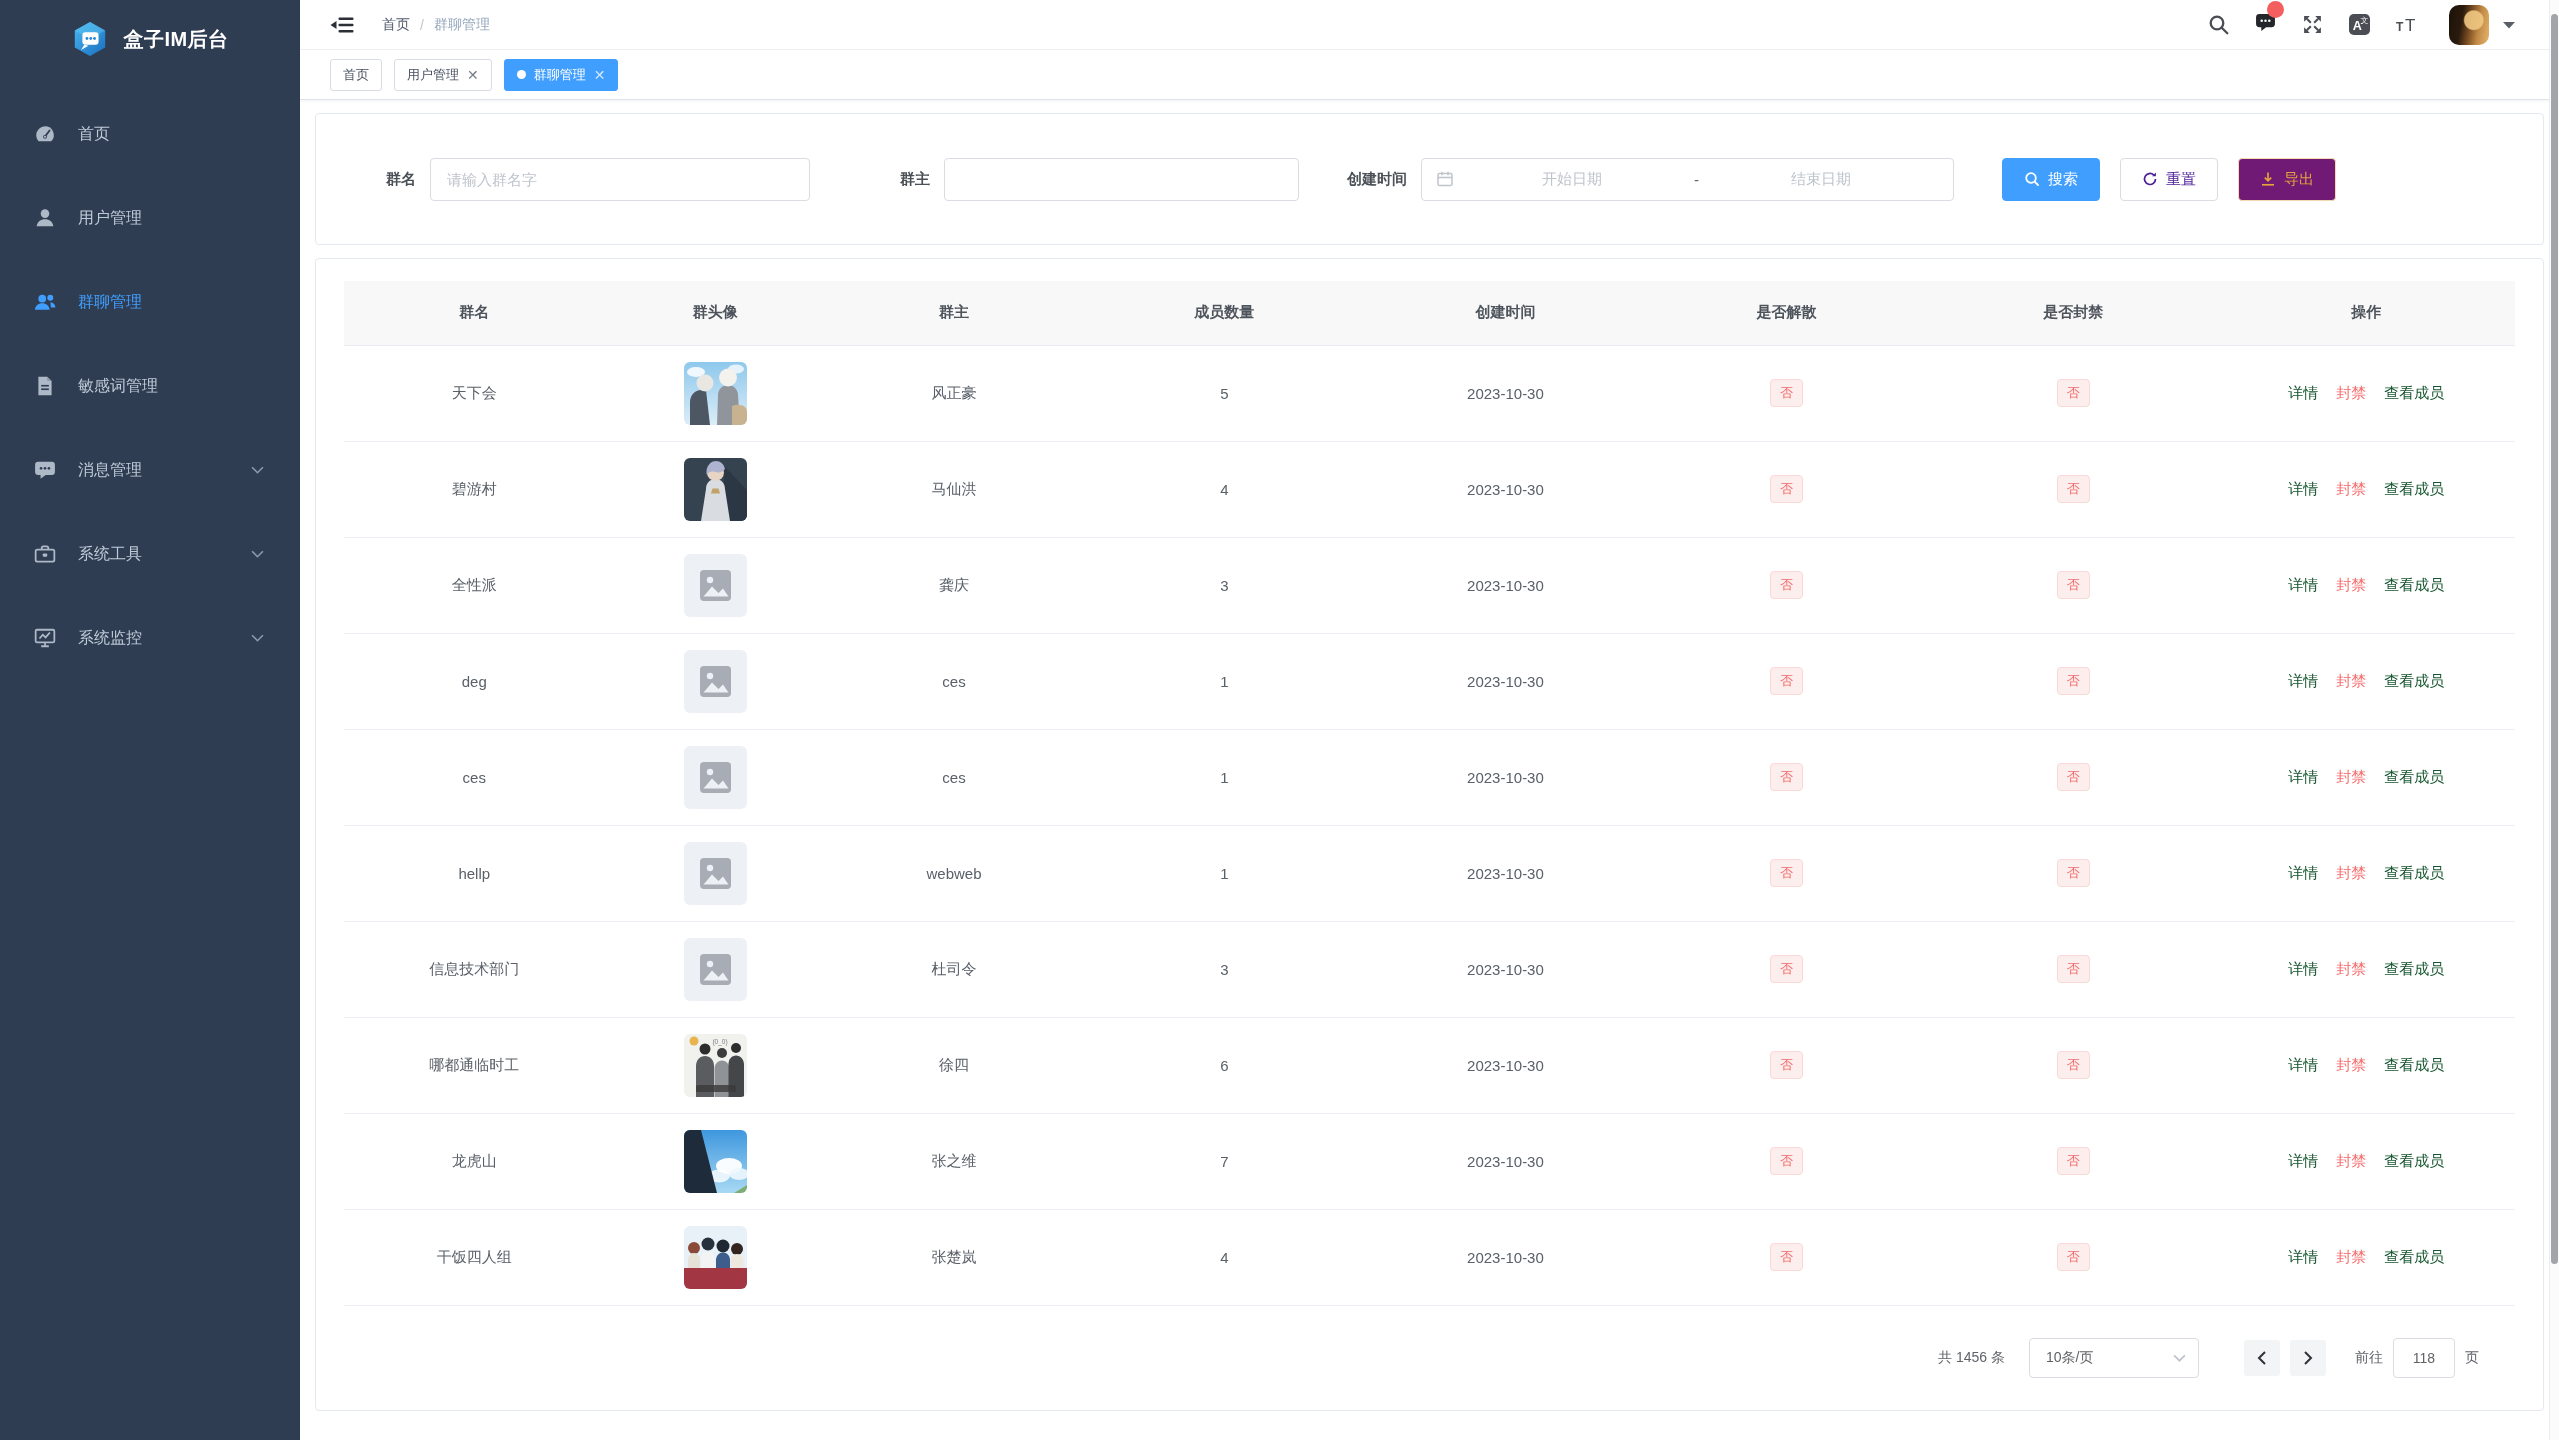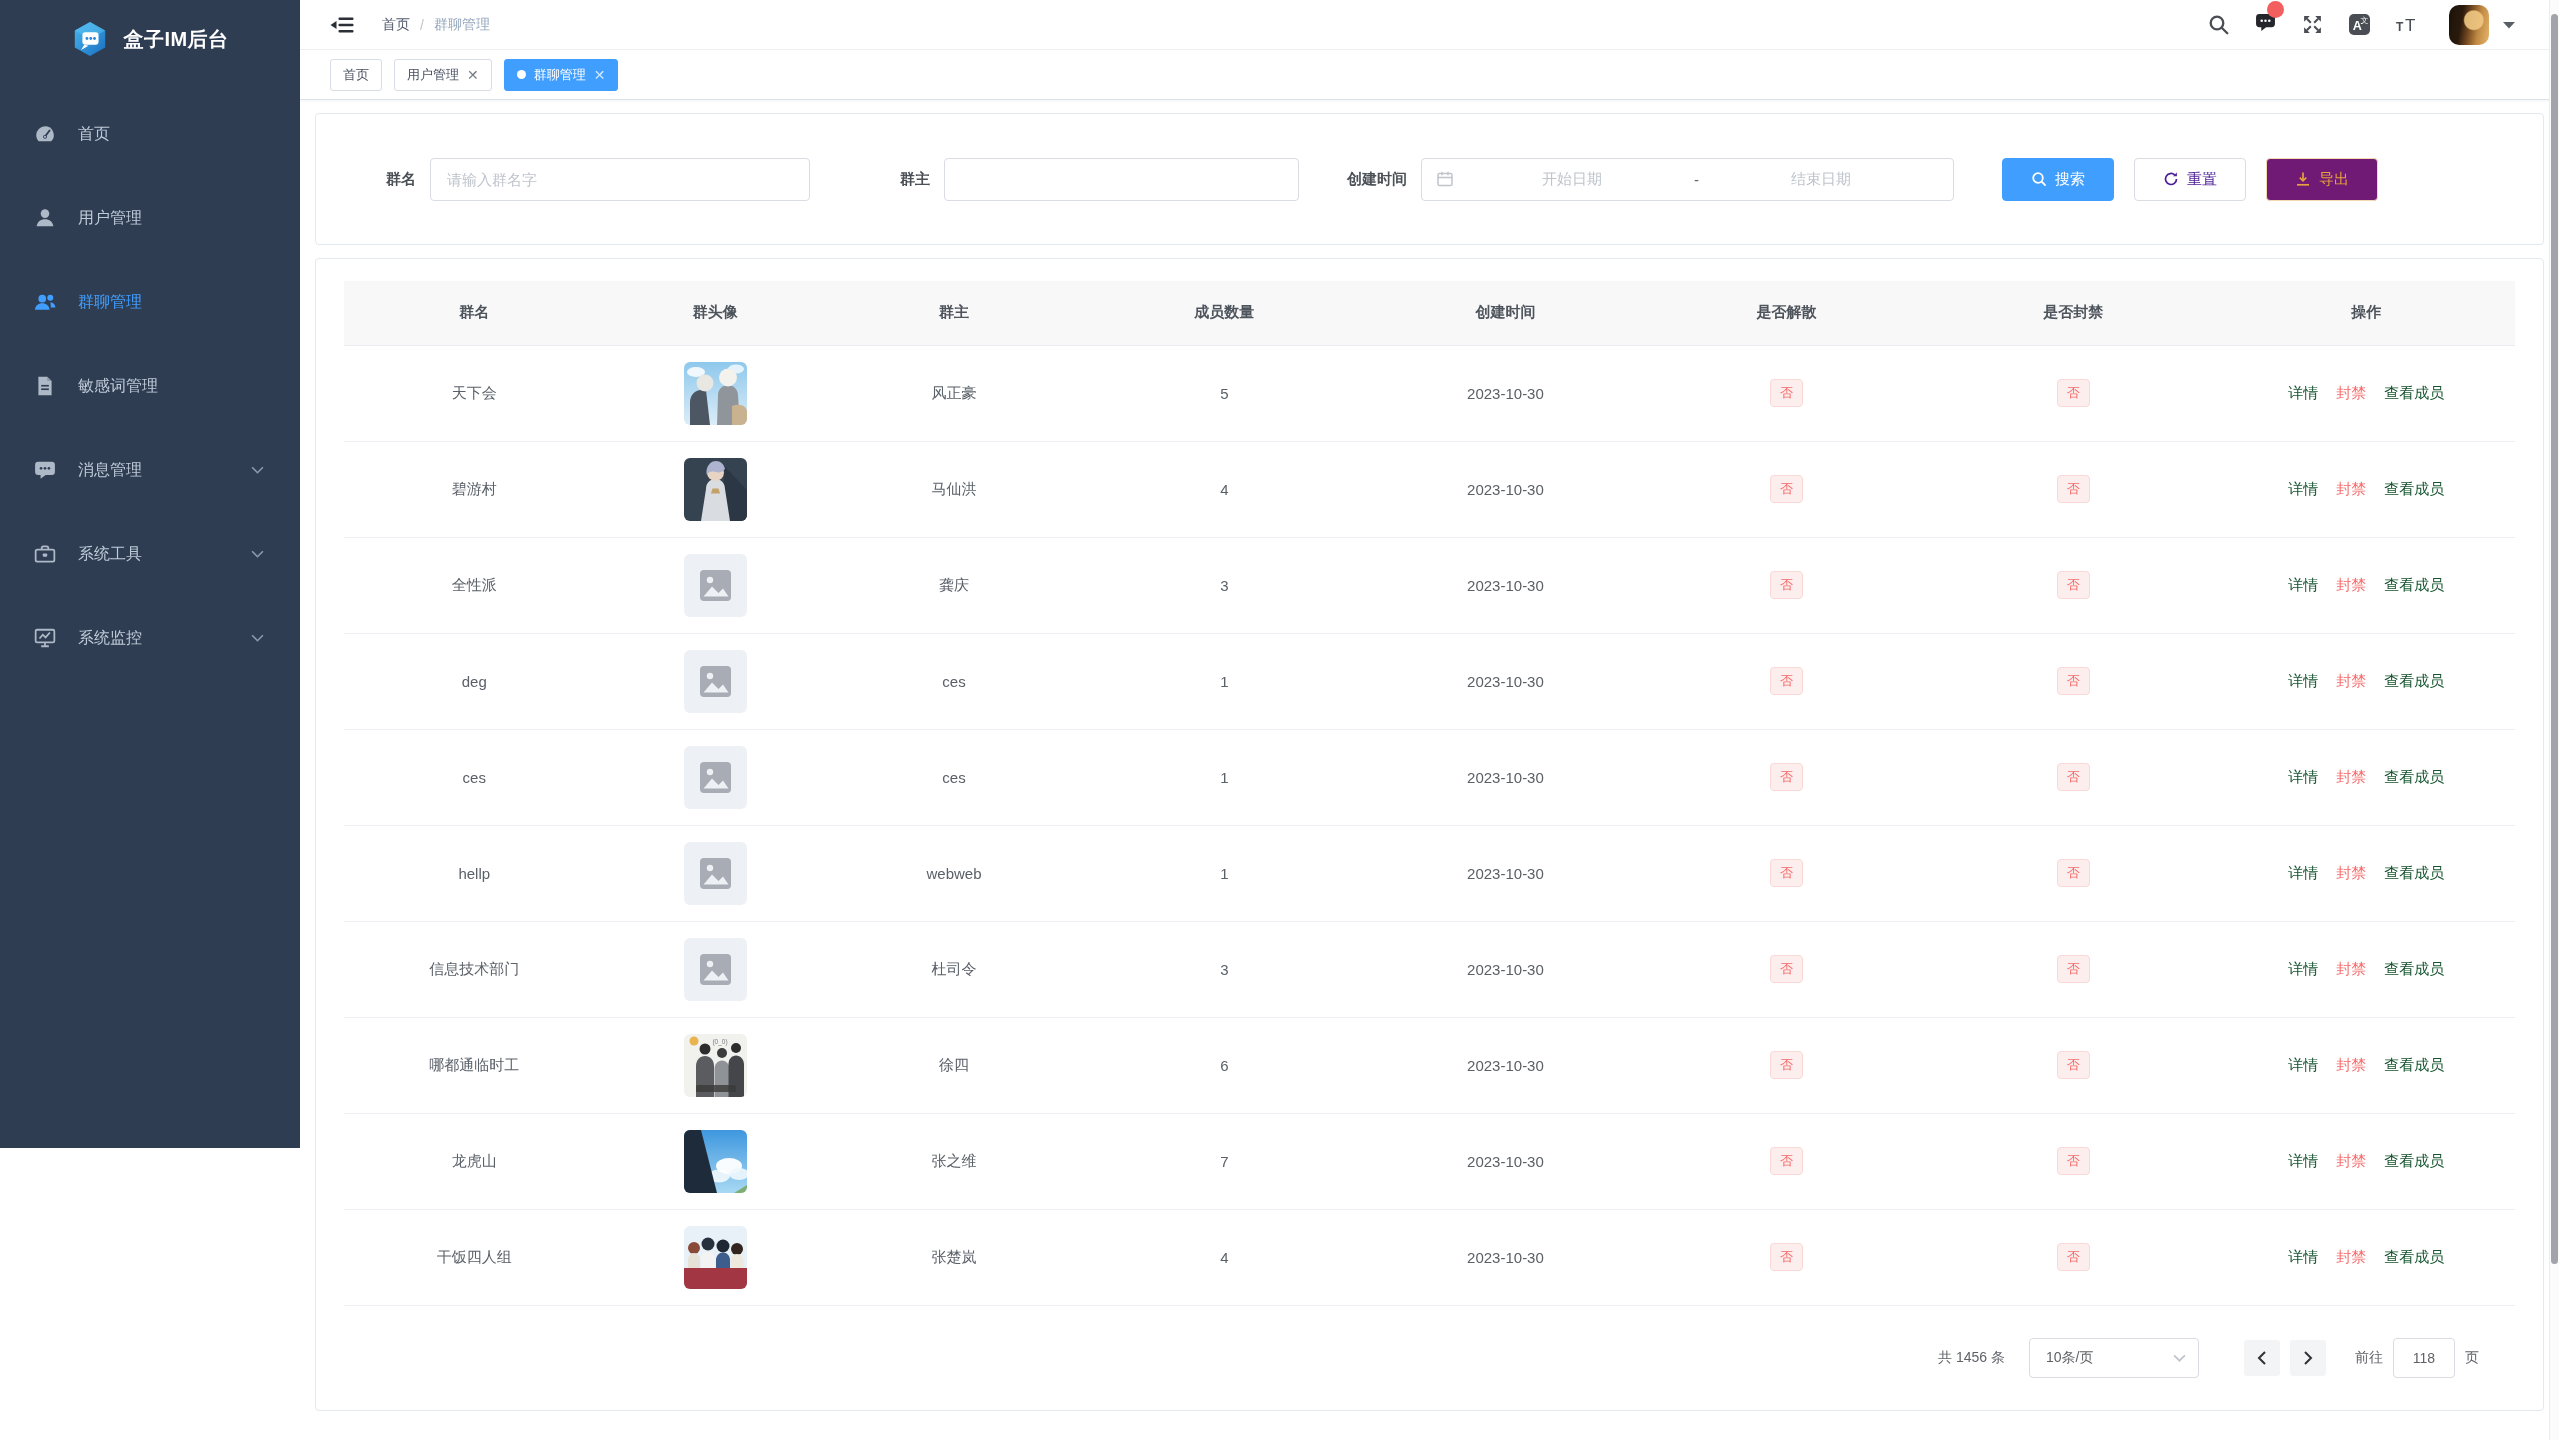--- a/index.html
+++ b/index.html
@@ -1,21 +1,21 @@
 <!DOCTYPE html>
 <html><head>
 <meta charset="utf-8">
 <style>
   * { box-sizing: border-box; margin: 0; padding: 0; }
   html,body { width:2559px; height:1440px; overflow:hidden; background:#fff;
     font-family:"Liberation Sans","DejaVu Sans",sans-serif; }
   .app { display:flex; width:2559px; height:1440px; position:relative; }
 
   
-  .sidebar { width:300px; height:1148px; background:#2f3d52; flex:none; }
+  .sidebar { width:300px; height:1440px; background:#2f3d52; flex:none; }
   .logo { height:78px; display:flex; align-items:center; justify-content:center; gap:14px; }
   .logo svg { width:38px; height:38px; }
   .logo-title { color:#fff; font-size:20px; font-weight:bold; letter-spacing:.5px; }
   .menu { padding-top:14px; }
   .menu-item { height:84px; display:flex; align-items:center; padding:0 36px 0 34px;
     color:#bfcbd9; font-size:16px; cursor:pointer; position:relative; }
   .menu-item .icon { width:22px; height:22px; display:inline-flex; margin-right:22px; color:#aeb9c8; }
   .menu-item .icon svg { width:100%; height:100%; }
   .menu-item.active, .menu-item.active .icon { color:#409eff; }
   .menu-item .chev { margin-left:auto; color:#8e9aab; display:inline-flex; }
@@ -60,21 +60,21 @@
   .f-input { height:43px; border:1px solid #d9dce3; border-radius:4px; padding:0 16px;
     font-size:15px; color:#606266; outline:none; font-family:inherit; }
   .f-input::placeholder { color:#bfc4cc; }
   .w380 { width:380px; } .w355 { width:355px; }
   .ml90 { margin-left:90px; } .ml48 { margin-left:48px; }
   .date-range { width:533px; height:43px; border:1px solid #d9dce3; border-radius:4px;
     display:flex; align-items:center; padding:0 14px; cursor:text;justify-content:space-between; }
   .date-range .cal { color:#c0c4cc; display:inline-flex; }
   .date-range .ph { flex:1; text-align:center; font-size:15px; color:#bfc4cc; }
   .range-sep { color:#606266; font-size:15px; padding:0 4px; }
-  .btn { height:43px; padding:0 28px; border-radius:4px; font-size:15px; display:inline-flex;
+  .btn { height:43px; padding:0 21px; border-radius:4px; font-size:15px; display:inline-flex;
     align-items:center; gap:8px; cursor:pointer; border:1px solid transparent; font-family:inherit; }
   .btn .icon, .btn span[data-icon] { display:inline-flex; }
   .btn.primary { background:#409eff; border-color:#409eff; color:#fff; margin-right:20px; }
   .btn.plain { background:#fff; border-color:#d9dce3; color:#4c1d95; margin-right:20px; }
   .btn.warn { background:#701a75; border-color:#f5dab1; color:#e6a23c; }
 
   
   .table-card { padding:22px 28px 0 28px; }
   table { width:100%; border-collapse:collapse; table-layout:fixed; }
   thead th { height:64px; background:#f8f8f9; color:#4e545c; font-size:15px; font-weight:bold;

